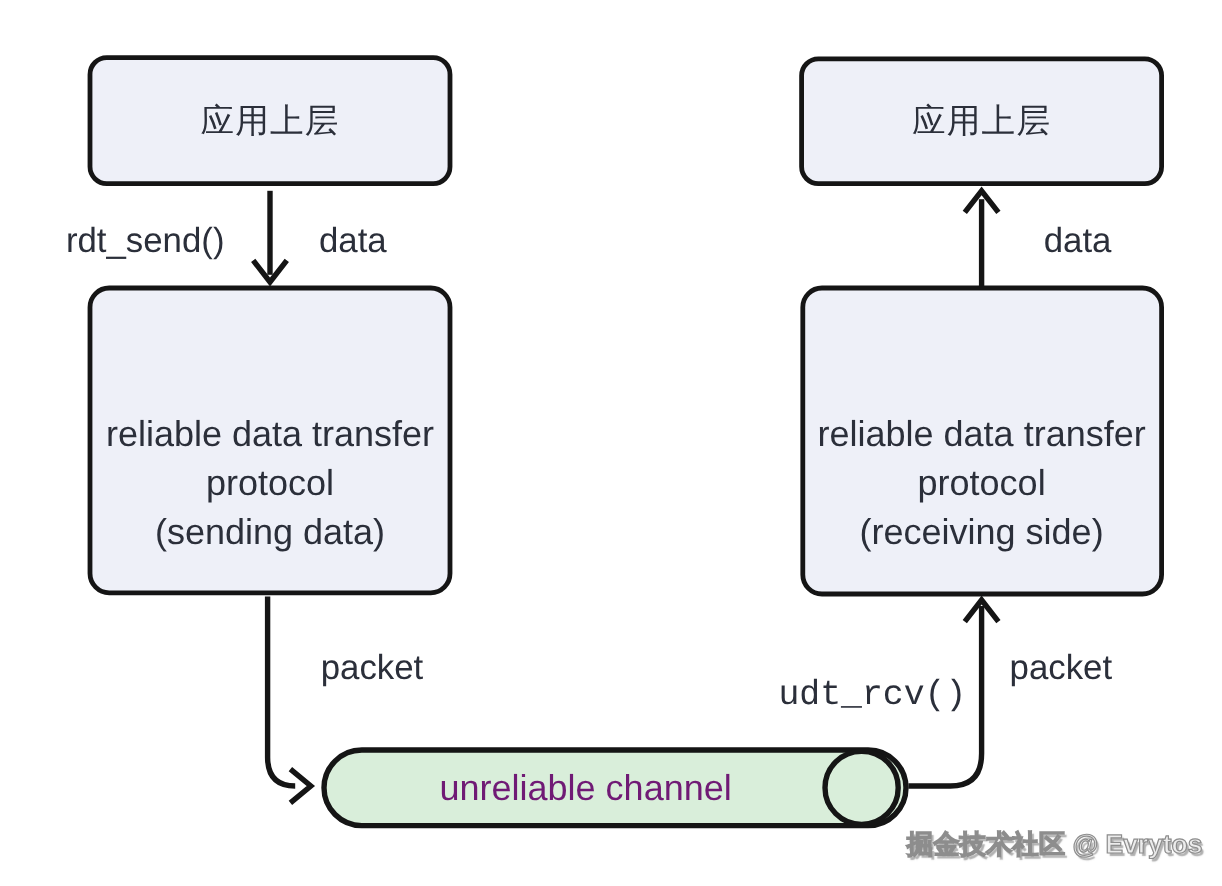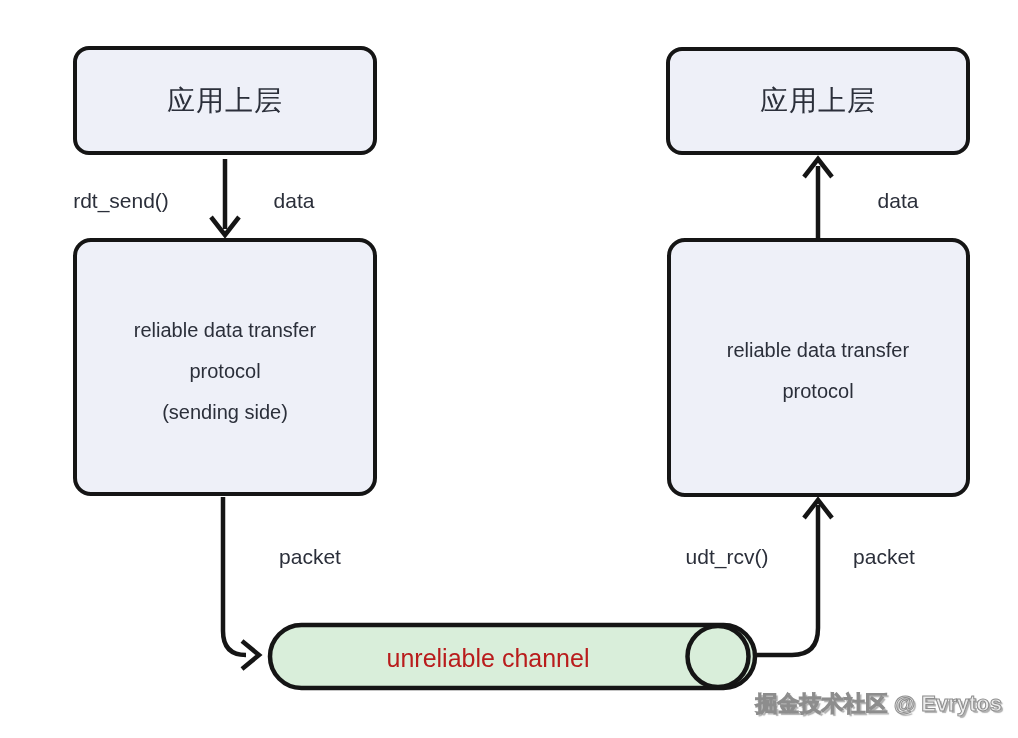--- a/index.html
+++ b/index.html
@@ -18,39 +18,40 @@
   .shapes {
     position: absolute;
     left: 0;
     top: 0;
   }
   .label {
     position: absolute;
     transform: translate(-50%, -50%);
     white-space: nowrap;
     color: #2b2f3a;
-    font-size: 21px;
+    font-size: 29px;
     line-height: 1.2;
   }
   .app-label {
     font-size: 28px;
     letter-spacing: 1px;
   }
   .box-text {
     position: absolute;
     transform: translate(-50%, -50%);
     width: 300px;
     text-align: center;
     color: #2b2f3a;
-    font-size: 20px;
+    font-size: 30px;
     line-height: 41px;
+    margin-top: 32px;
   }
   .channel-label {
-    color: #b91c1c;
-    font-size: 25px;
+    color: #701a75;
+    font-size: 30px;
   }
   .watermark {
     position: absolute;
     right: 16px;
     top: 689px;
     font-size: 22px;
     font-weight: bold;
     color: #ececec;
     -webkit-text-stroke: 1px #8d8d8d;
     text-shadow: 2px 2px 1px rgba(110,110,110,0.55);
@@ -87,34 +88,35 @@
   </svg>
 
   <div class="label app-label" style="left:225px; top:101px;">应用上层</div>
 
   <div class="label" style="left:121px; top:201px;">rdt_send()</div>
   <div class="label" style="left:294px; top:201px;">data</div>
 
   <div class="box-text" style="left:225px; top:371px;">
     <div>reliable data transfer</div>
     <div>protocol</div>
-    <div>(sending side)</div>
+    <div>(sending data)</div>
   </div>
 
   <div class="label" style="left:310px; top:557px;">packet</div>
 
   <div class="label app-label" style="left:818px; top:101px;">应用上层</div>
 
   <div class="label" style="left:898px; top:201px;">data</div>
 
   <div class="box-text" style="left:818px; top:371px;">
     <div>reliable data transfer</div>
     <div>protocol</div>
+    <div>(receiving side)</div>
   </div>
 
-  <div class="label" style="left:727px; top:557px;">udt_rcv()</div>
+  <div class="label" style="left:727px; top:580px;font-family:Liberation Mono, monospace;">udt_rcv()</div>
   <div class="label" style="left:884px; top:557px;">packet</div>
 
   <div class="label channel-label" style="left:488px; top:658px;">unreliable channel</div>
 
   <div class="watermark">掘金技术社区 @ Evrytos</div>
 
 </div>
 
 </body></html>

